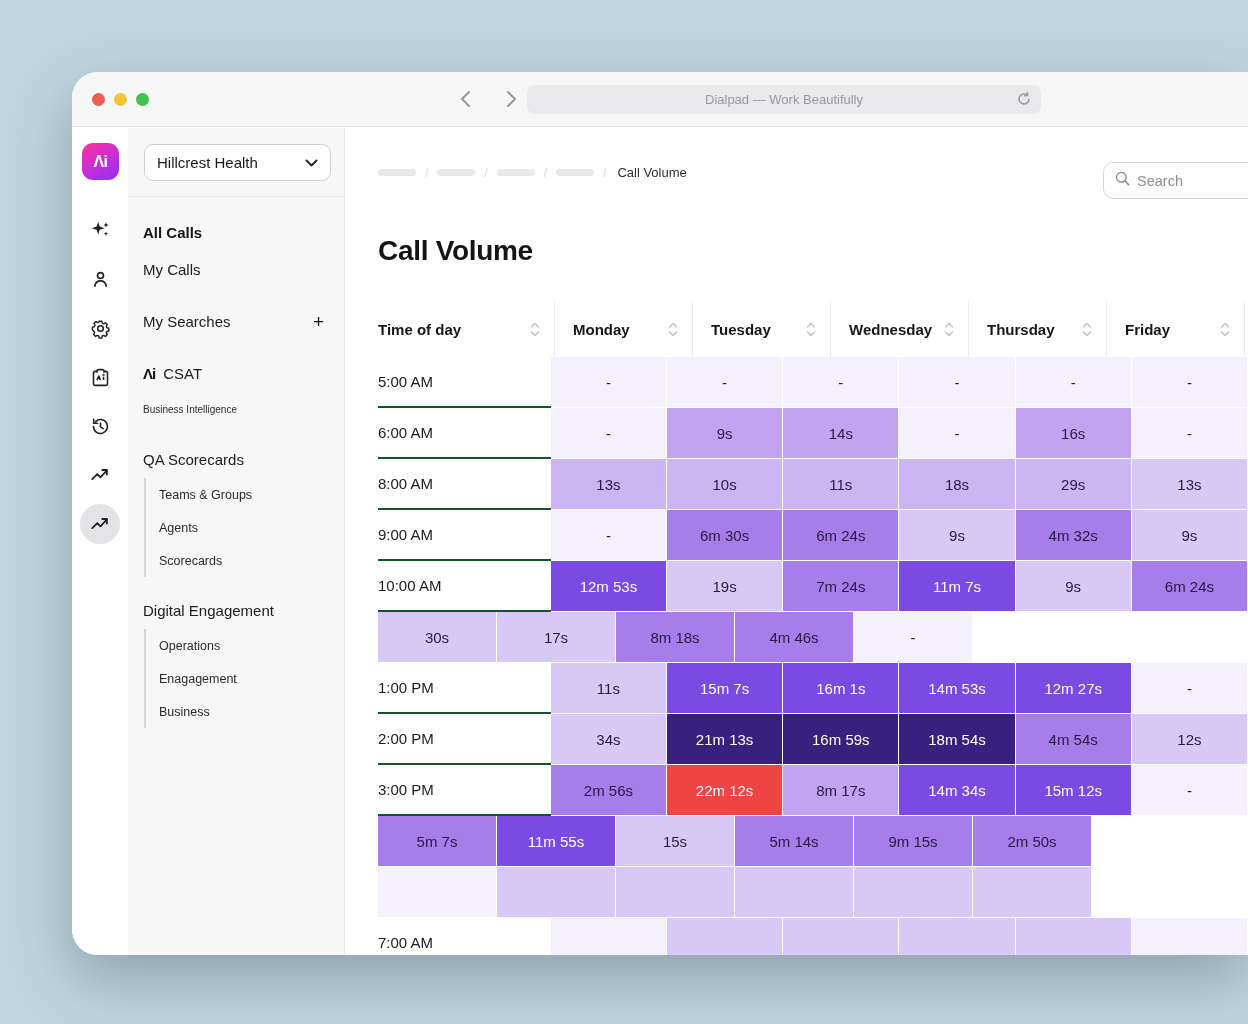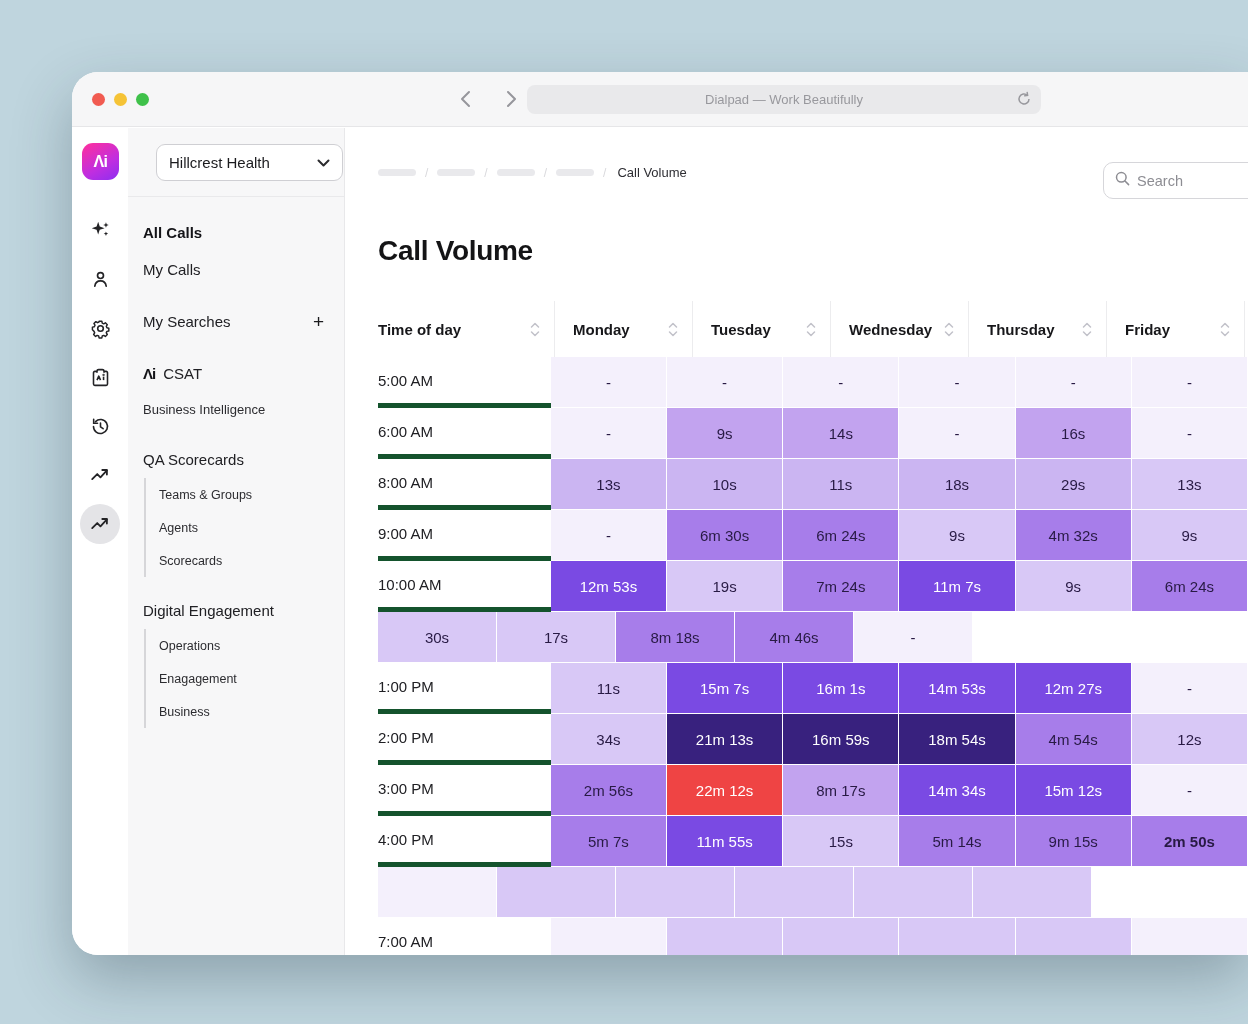--- a/index.html
+++ b/index.html
@@ -31,31 +31,31 @@
     background:linear-gradient(150deg,#fb2fa0 5%,#c02ee0 60%,#8d2ef0 100%);
     display:flex; align-items:center; justify-content:center;
     color:#fff; font-weight:700; font-size:16px; letter-spacing:-.5px; }
   .rail-list { position:absolute; left:0; top:82px; width:56px; display:flex; flex-direction:column; align-items:center; gap:9px; }
   .rail-btn { width:40px; height:40px; border-radius:50%; display:flex; align-items:center; justify-content:center; color:#2b2b2e; }
   .rail-btn.active { background:#e4e4e7; }
   .rail-ic { display:flex; }
 
   .nav { position:absolute; left:56px; top:0; width:217px; bottom:0;
     background:#f7f7f8; border-right:1px solid #e8e8ea; }
-  .org { position:absolute; left:28px; top:16px; width:187px; height:37px; background:#fff;
+  .org { position:absolute; left:16px; top:16px; width:187px; height:37px; background:#fff;
     border:1px solid #cfcfd3; border-radius:9px; display:flex; align-items:center;
     padding:0 12px; justify-content:space-between; }
   .org-label { font-size:15px; color:#1b1b1e; font-weight:500; }
   .org-chev { color:#2b2b2e; display:flex; }
   .nav-divider { position:absolute; left:0; right:0; top:68px; height:1px; background:#e9e9eb; }
   .nav-list { position:absolute; left:0; top:86px; right:0; }
   .nav-group { margin-bottom:15px;text-align:center; }
   .nav-item { height:37px; display:flex; align-items:center; padding-left:15px; font-size:15px; color:#202024; gap:8px; }
   .nav-item.bold { font-weight:700; color:#141418; }
-  .nav-item.small { font-size:13px; height:34px; color:#2c2c30; }
+  .nav-item.small { font-size:10px; height:34px; color:#2c2c30; }
   .nav-item .spacer { flex:1; }
   .nav-plus { font-size:19px; color:#1b1b1e; padding-right:20px; font-weight:400; }
   .ai-glyph { font-weight:700; font-size:15px; letter-spacing:-1px; color:#141418; }
   .sub-group { border-left:2px solid #d6d6d9; margin-left:16px; }
   .nav-item.sub { height:33px; font-size:12.5px; padding-left:13px; color:#2c2c30; }
 
   
   .main { position:absolute; left:273px; top:0; right:0; bottom:0; background:#fff; overflow:hidden; }
   .crumbs { position:absolute; left:33px; top:37px; display:flex; align-items:center; gap:9px; }
   .crumb-dash { width:38px; height:7px; border-radius:4px; background:#e9e9ec; }
@@ -75,21 +75,21 @@
   .thead { display:flex; height:56px; }
   .th { display:flex; align-items:center; justify-content:space-between;
     padding:0 14px 0 18px; border-right:1px solid #ececee;
     font-size:15px; font-weight:700; color:#17171a; }
   .th.time { width:177px; padding-left:0; }
   .th.day { width:138px; }
   .sort { color:#c2c2ca; display:flex; }
   .tbody { }
   .tr { display:flex; height:51px; }
   .td { display:flex; align-items:center; }
-  .td.time { width:177px; font-size:15px; color:#202024; border-bottom:5px solid #14532d; }
+  .td.time { width:177px; font-size:15px; color:#202024; border-bottom:2px solid #14532d; }
   .td.cell { width:119px; justify-content:center; font-size:15px; font-weight:500;
     border-right:1.5px solid #fff; border-bottom:1.5px solid #fff; }
 </style>
 </head>
 <body>
 
 <div class="window">
 
   <div class="chrome">
     <div class="lights">
@@ -413,27 +413,26 @@
             <div class="tr">
               <div class="td time">3:00 PM</div>
               <div class="td cell" style="background: rgb(167, 125, 234); color: rgb(40, 26, 68);">2m 56s</div>
               <div class="td cell" style="background: #ef4444; color: rgb(255, 255, 255);">22m 12s</div>
               <div class="td cell" style="background: rgb(194, 163, 239); color: rgb(40, 26, 68);">8m 17s</div>
               <div class="td cell" style="background: rgb(122, 74, 227); color: rgb(255, 255, 255);">14m 34s</div>
               <div class="td cell" style="background: rgb(122, 74, 227); color: rgb(255, 255, 255);">15m 12s</div>
               <div class="td cell" style="background: rgb(244, 240, 252); color: rgb(40, 26, 68);">-</div>
             </div>
             <div class="tr">
-              <div class="td time">4:00 PM</div>
               <div class="td cell" style="background: rgb(167, 125, 234); color: rgb(40, 26, 68);">5m 7s</div>
               <div class="td cell" style="background: rgb(122, 74, 227); color: rgb(255, 255, 255);">11m 55s</div>
               <div class="td cell" style="background: rgb(216, 200, 246); color: rgb(40, 26, 68);">15s</div>
               <div class="td cell" style="background: rgb(167, 125, 234); color: rgb(40, 26, 68);">5m 14s</div>
               <div class="td cell" style="background: rgb(167, 125, 234); color: rgb(40, 26, 68);">9m 15s</div>
-              <div class="td cell" style="background: rgb(167, 125, 234); color: rgb(40, 26, 68); font-weight: bold;">2m 50s</div>
+              <div class="td cell" style="background: rgb(167, 125, 234); color: rgb(40, 26, 68);">2m 50s</div>
             </div>
             <div class="tr">
               <div class="td cell" style="background: rgb(244, 240, 252); color: rgb(40, 26, 68);"></div>
               <div class="td cell" style="background: rgb(216, 200, 246); color: rgb(40, 26, 68);"></div>
               <div class="td cell" style="background: rgb(216, 200, 246); color: rgb(40, 26, 68);"></div>
               <div class="td cell" style="background: rgb(216, 200, 246); color: rgb(40, 26, 68);"></div>
               <div class="td cell" style="background: rgb(216, 200, 246); color: rgb(40, 26, 68);"></div>
               <div class="td cell" style="background: rgb(216, 200, 246); color: rgb(40, 26, 68);"></div>
             </div>
             <div class="tr">

